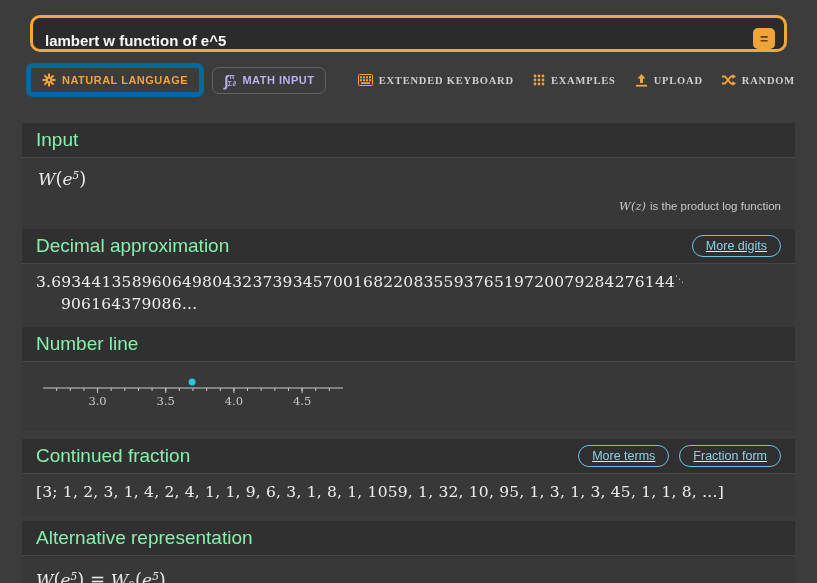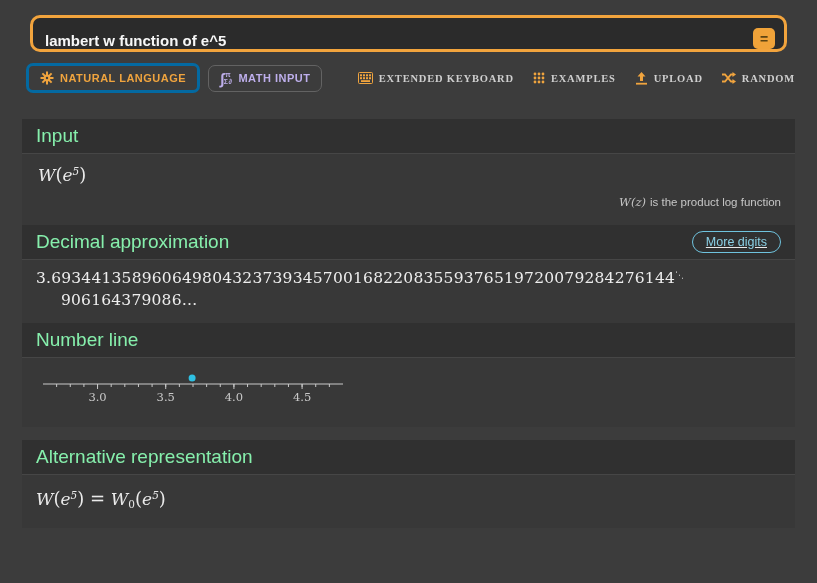--- a/index.html
+++ b/index.html
@@ -37,21 +37,21 @@
     margin:11px 22px 0 26px;
     display:flex; align-items:center;
   }
   .pill-btn {
     display:flex; align-items:center; gap:6px;
     background:transparent; cursor:pointer;
     border-radius:7px; padding:5px 11px;
     font-size:11px; font-weight:700; letter-spacing:.5px;
     font-family:"Liberation Sans", sans-serif;
   }
-  .pill-btn.nl { color:#f0a43e; border:3px solid #0369a1; }
+  .pill-btn.nl { color:#f0a43e; border:5px solid #0369a1; }
   .pill-btn.mi { color:#beafec; border:1px solid #636363; margin-left:8px; }
   .mi-icon { display:flex; align-items:center; line-height:1; }
   .mi-icon .int { font-size:15px; }
   .mi-icon .stack { display:flex; flex-direction:column; font-size:7px; line-height:1.05; margin-left:-1px; }
   .right-tools {
     margin-left:auto; display:flex; align-items:center; gap:19px;
   }
   .util-btn {
     display:flex; align-items:center; gap:6px; cursor:pointer;
     background:transparent; border:none;
@@ -270,20 +270,30 @@
           <line x1="265.0909090909091" y1="21" x2="265.0909090909091" y2="26" stroke="#c9c9c9" stroke-width="1"></line>
           <text x="265.0909090909091" y="38" text-anchor="middle" fill="#c9c9c9" font-size="11.5" font-family="&quot;DejaVu Serif&quot;, serif">4.5</text>
           <circle cx="155.10563985827034" cy="15" r="3.5" fill="#2fc0e2"></circle>
         </svg>
     </div>
 
   </div>
 
   <div class="gap8"></div>
 
+  <div class="card">
+    <div class="section-header">
+      <span class="title">Continued fraction</span>
+      <span class="hdr-buttons">
+        <button class="pod-btn">More terms</button>
+        <button class="pod-btn">Fraction form</button>
+      </span>
+    </div>
+    <div class="section-content cf-content serif-num">[3; 1, 2, 3, 1, 4, 2, 4, 1, 1, 9, 6, 3, 1, 8, 1, 1059, 1, 32, 10, 95, 1, 3, 1, 3, 45, 1, 1, 8, …]</div>
+  </div>
 
   <div class="gap5"></div>
 
   <div class="card">
     <div class="section-header">
       <span class="title">Alternative representation</span>
     </div>
     <div class="section-content alt-content">
       <span class="math"><span>W</span><span class="p">(</span><span>e</span><sup>5</sup><span class="p">)</span><span class="p"> </span><span class="p">=</span><span class="p"> </span><span>W</span><sub>0</sub><span class="p">(</span><span>e</span><sup>5</sup><span class="p">)</span></span>
     </div>

